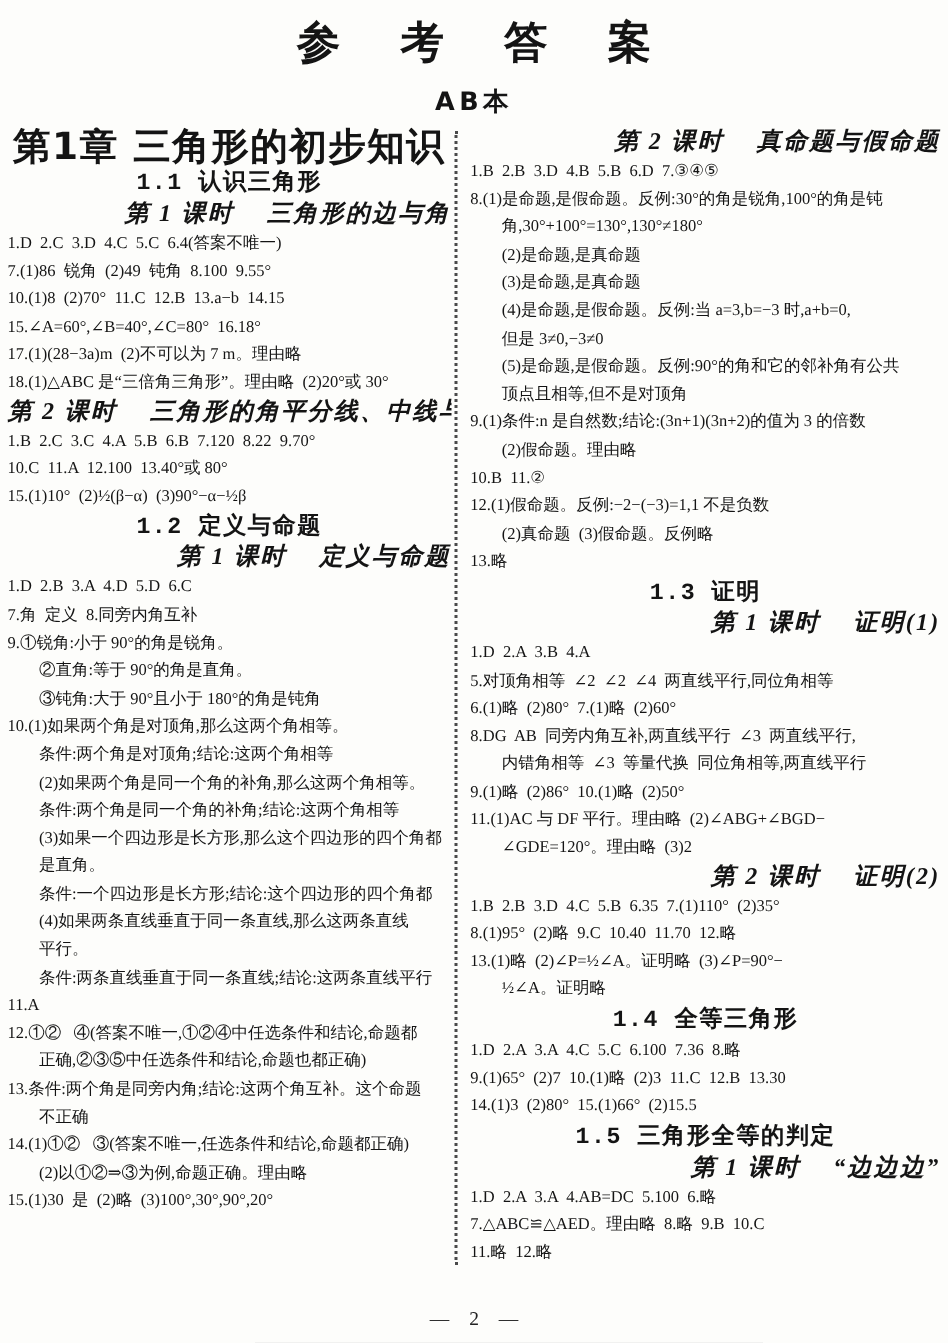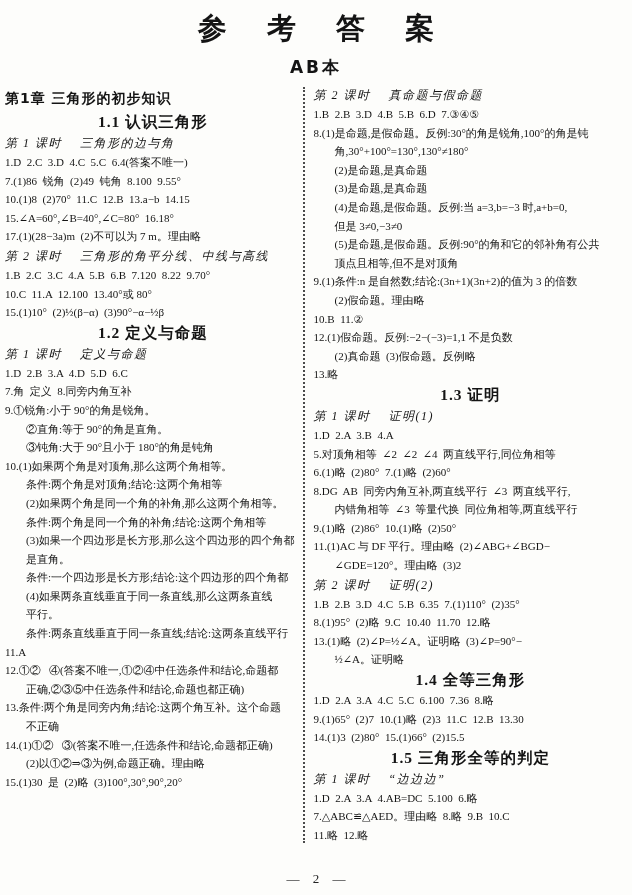--- a/index.html
+++ b/index.html
@@ -43,40 +43,41 @@
     border-left:2px dotted #4a4a4a;
     margin:2px 2px 10px 2px;
   }
   .ln{
     font-size:11px;
     line-height:18.6px;
     white-space:pre;
   }
   .ln.cont{padding-left:21px;}
   .ln.h1{
-    font-size:14px;
+    text-align:center;
+    font-size:25px;
     font-weight:700;
     line-height:26px;
     white-space:normal;
     font-family:"DejaVu Sans","Liberation Sans",sans-serif;
     letter-spacing:1px;
   }
   .ln.h2{
     text-align:center;
     font-size:15.5px;
     font-weight:700;
     line-height:22px;
     white-space:normal;
-    font-family:Liberation Serif, serif;
+    font-family:Liberation Mono, monospace;
     letter-spacing:1px;
   }
   .ln.lesson{
-    text-align:left;
-    font-size:12px;
-    font-weight:400;
+    text-align:right;
+    font-size:16px;
+    font-weight:700;
     font-style:italic;
     line-height:20px;
     white-space:pre;
     letter-spacing:1.5px;
   }
   .footer{
     position:absolute;
     bottom:8px;
     left:0;right:0;
     text-align:center;
@@ -94,20 +95,21 @@
   <div class="columns">
     <div class="col col-left" id="col-left">
         <div class="ln h1">第1章  三角形的初步知识</div>
         <div class="ln h2">1.1  认识三角形</div>
         <div class="ln lesson">第 1 课时    三角形的边与角</div>
         <div class="ln line">1.D  2.C  3.D  4.C  5.C  6.4(答案不唯一)</div>
         <div class="ln line">7.(1)86  锐角  (2)49  钝角  8.100  9.55°</div>
         <div class="ln line">10.(1)8  (2)70°  11.C  12.B  13.a−b  14.15</div>
         <div class="ln line">15.∠A=60°,∠B=40°,∠C=80°  16.18°</div>
         <div class="ln line">17.(1)(28−3a)m  (2)不可以为 7 m。理由略</div>
+        <div class="ln line">18.(1)△ABC 是“三倍角三角形”。理由略  (2)20°或 30°</div>
         <div class="ln lesson">第 2 课时    三角形的角平分线、中线与高线</div>
         <div class="ln line">1.B  2.C  3.C  4.A  5.B  6.B  7.120  8.22  9.70°</div>
         <div class="ln line">10.C  11.A  12.100  13.40°或 80°</div>
         <div class="ln line">15.(1)10°  (2)½(β−α)  (3)90°−α−½β</div>
         <div class="ln h2">1.2  定义与命题</div>
         <div class="ln lesson">第 1 课时    定义与命题</div>
         <div class="ln line">1.D  2.B  3.A  4.D  5.D  6.C</div>
         <div class="ln line">7.角  定义  8.同旁内角互补</div>
         <div class="ln line">9.①锐角:小于 90°的角是锐角。</div>
         <div class="ln cont">②直角:等于 90°的角是直角。</div>

